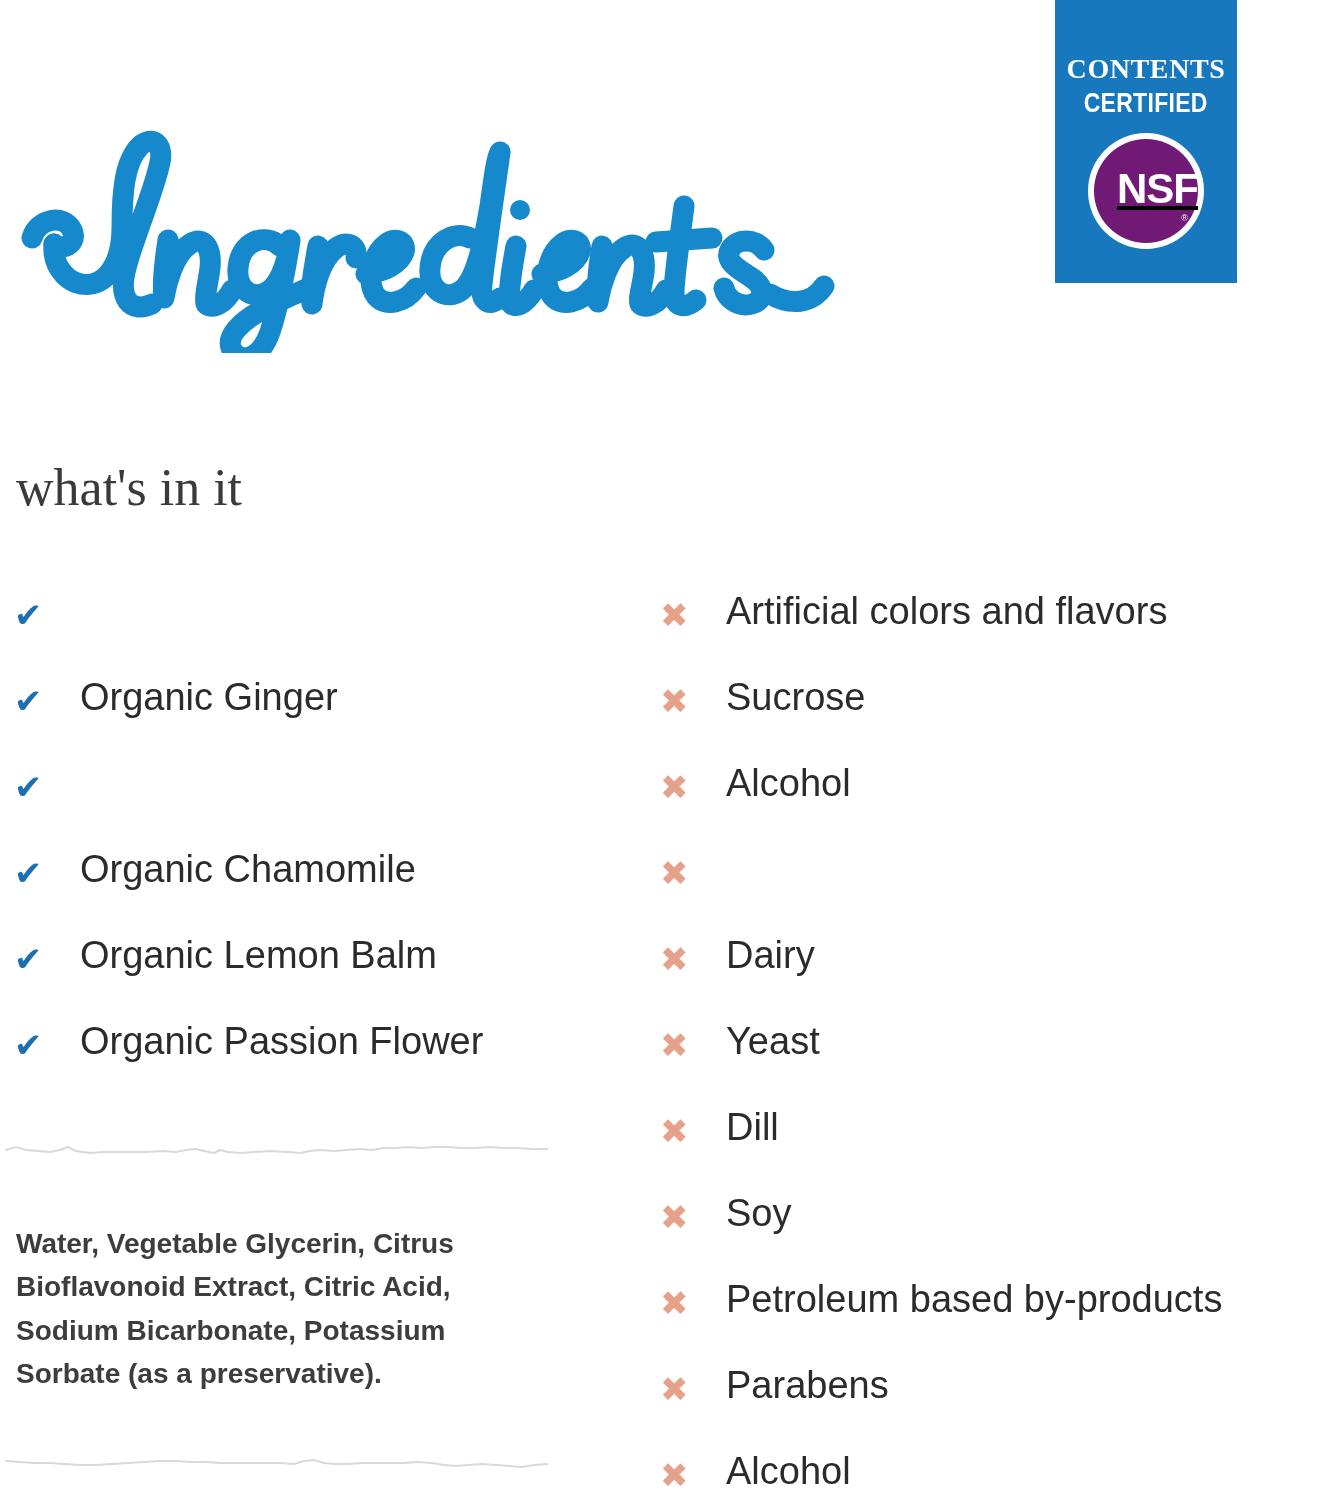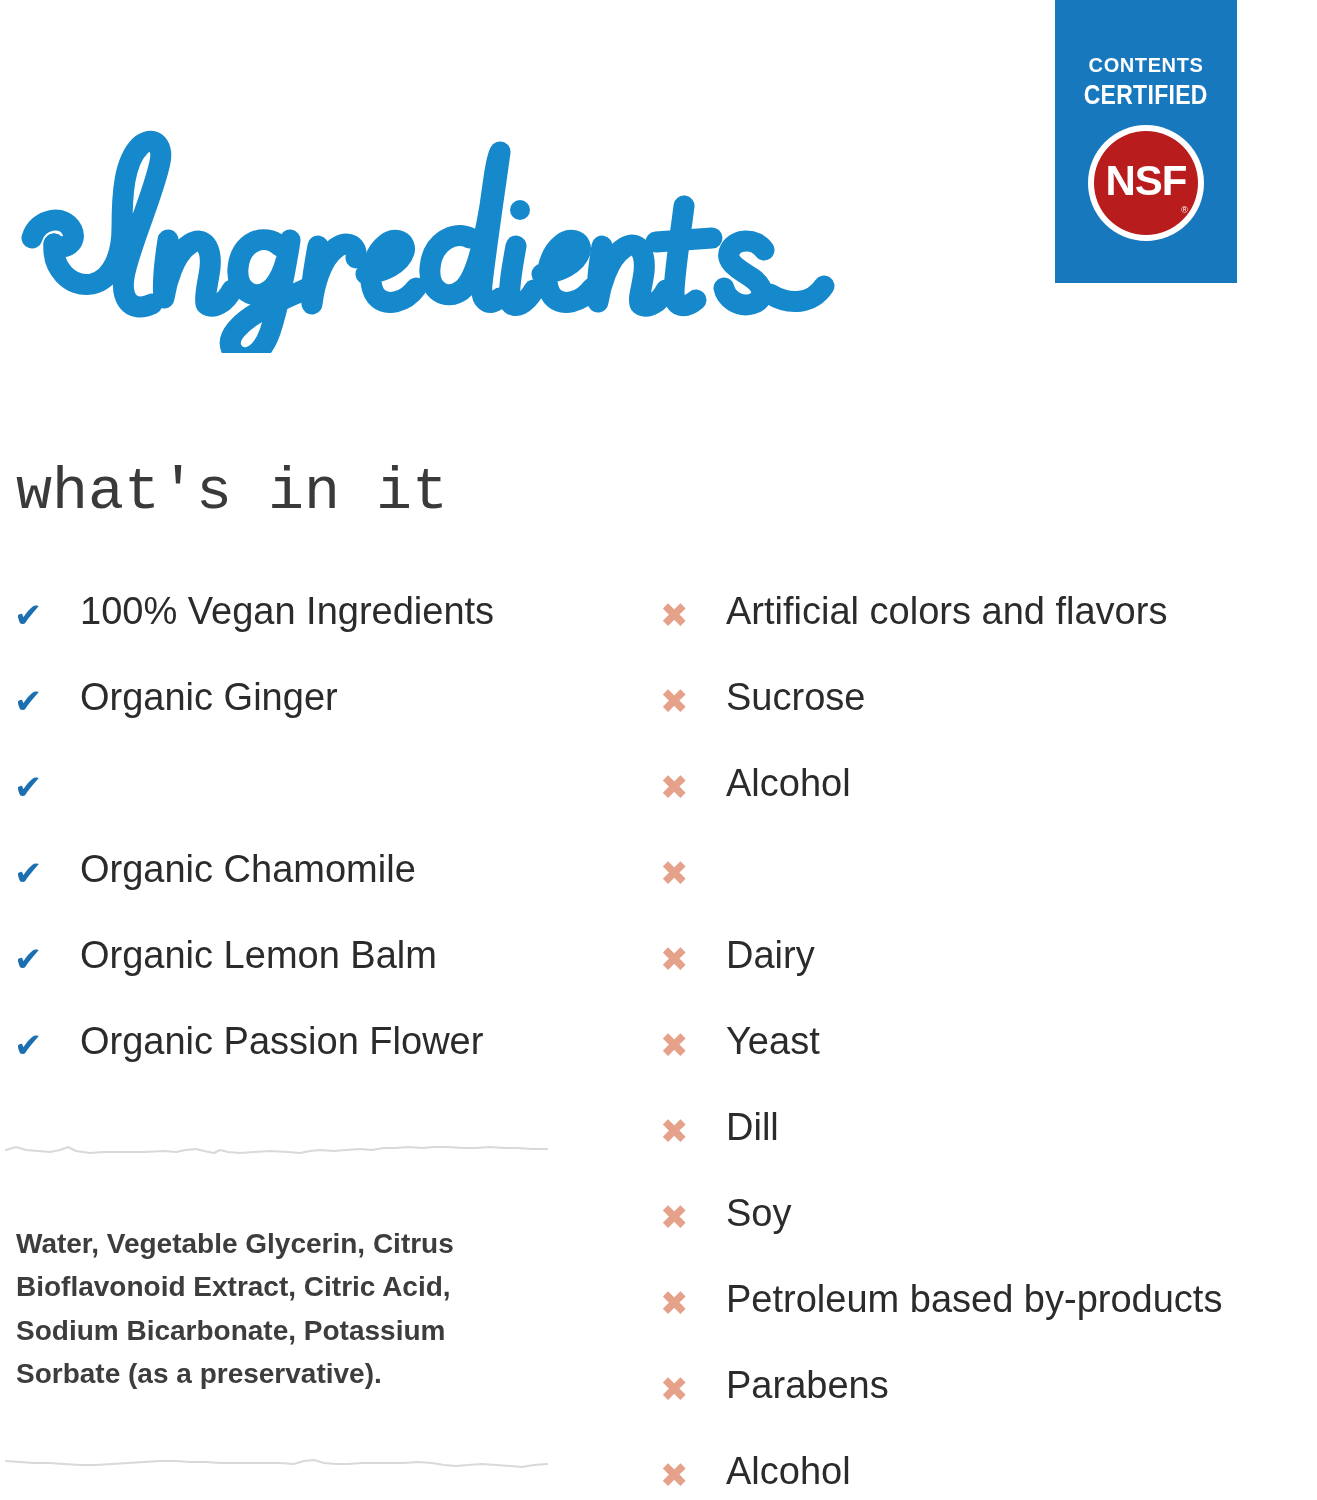--- a/index.html
+++ b/index.html
@@ -27,23 +27,23 @@
     width: 182px;
     height: 283px;
     background: #1878BE;
     display: flex;
     flex-direction: column;
     align-items: center;
   }
   .nsf-line1 {
     margin-top: 55px;
     color: #ffffff;
-    font-family: Liberation Sans, sans-serif;
-    font-weight: bold;
-    font-size: 20px;
+    font-family: Liberation Serif, serif;
+    font-weight: bold;
+    font-size: 28px;
     letter-spacing: 0.6px;
     line-height: 1;
   }
   .nsf-line2 {
     margin-top: 6px;
     color: #ffffff;
     font-family: "Liberation Sans Narrow", "Liberation Sans", sans-serif;
     font-weight: bold;
     font-size: 28px;
     letter-spacing: 0.4px;
@@ -59,24 +59,25 @@
   .nsf-ring {
     position: absolute;
     inset: 0;
     border-radius: 50%;
     background: #ffffff;
   }
   .nsf-inner {
     position: absolute;
     inset: 6px;
     border-radius: 50%;
-    background: #b91c1c;
+    background: #701a75;
     display: flex;
     align-items: center;
-    justify-content: center;
+    justify-content: flex-end;
+    text-decoration: underline;
   }
   .nsf-text {
     color: #ffffff;
     font-family: "Liberation Sans", sans-serif;
     font-weight: bold;
     font-size: 42px;
     letter-spacing: -1px;
     line-height: 1;
     position: relative;
     top: -2px;
@@ -96,23 +97,23 @@
     left: 18px;
     top: 118px;
     width: 880px;
     height: 235px;
   }
   .title svg { display: block; width: 100%; height: 100%; }
 
   
   .heading {
     position: absolute;
-    font-family: Liberation Mono, monospace;
+    font-family: Liberation Serif, serif;
     font-weight: normal;
-    font-size: 60px;
+    font-size: 52px;
     color: #3a3a3a;
     line-height: 1;
     letter-spacing: 0px;
     white-space: nowrap;
   }
   .heading-left  { left: 16px;  top: 462px; }
   .heading-right { left: 662px; top: 462px; }
 
   
   .list {
@@ -236,21 +237,20 @@
         <path d="M752 176 C 772 188, 794 186, 806 168"></path>
       </g>
     </svg>
   </div>
 
   <div class="heading heading-left">what's in it</div>
 
   <ul class="list list-in">
     <li>
       <span class="mark mark-check">✔</span>
-      <span class="item-label">100% Vegan Ingredients</span>
     </li>
     <li>
       <span class="mark mark-check">✔</span>
       <span class="item-label">Organic Ginger</span>
     </li>
     <li>
       <span class="mark mark-check">✔</span>
     </li>
     <li>
       <span class="mark mark-check">✔</span>

